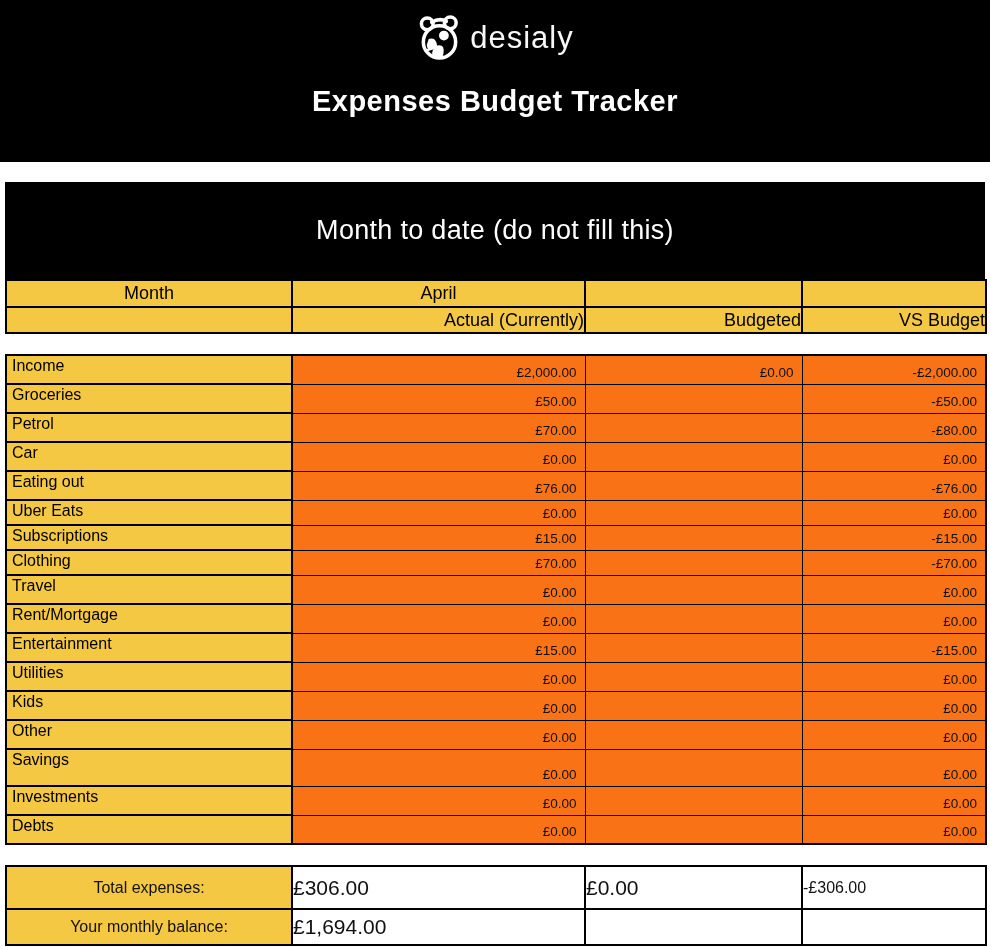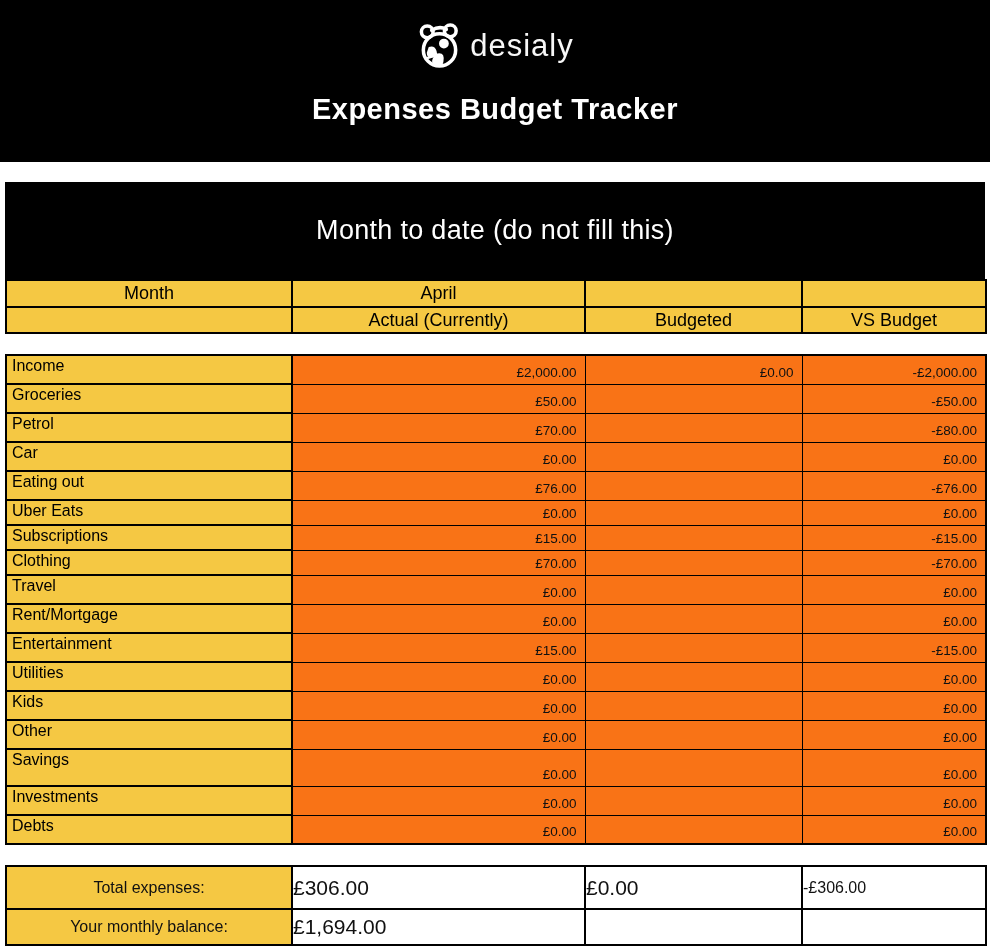--- a/index.html
+++ b/index.html
@@ -14,21 +14,21 @@
   
   .top-banner {
     width: 100%;
     height: 162px;
     background: #000000;
     display: flex;
     flex-direction: column;
     align-items: center;
   }
   .brand {
-    margin-top: 21px;
+    margin-top: 13px;
     display: flex;
     align-items: center;
     gap: 7px;
   }
   .brand-icon { width: 47px; height: 50px; display: block; }
   .brand-name {
     color: #f7f7f7;
     font-size: 31px;
     font-weight: 500;
     letter-spacing: 1px;
@@ -69,21 +69,21 @@
   .head-table td {
     background: #f5c843;
     border: 2px solid #000000;
     text-align: center;
     font-size: 18px;
     font-weight: 500;
     color: #000000;
     padding: 0;
   }
   .head-table tr:nth-child(1) td { height: 25px; }
-  .head-table tr:nth-child(2) td { height: 24px; }
+  .head-table tr:nth-child(2) td { height: 24px; text-align: right; }
 
   
   .main-table { margin-top: 20px; border: 2px solid #000000; }
   .main-table td { padding: 0; }
   .main-table .label-cell {
     background: #f5c843;
     border: 2px solid #000000;
     font-size: 16px;
     font-weight: 500;
     color: #000000;

